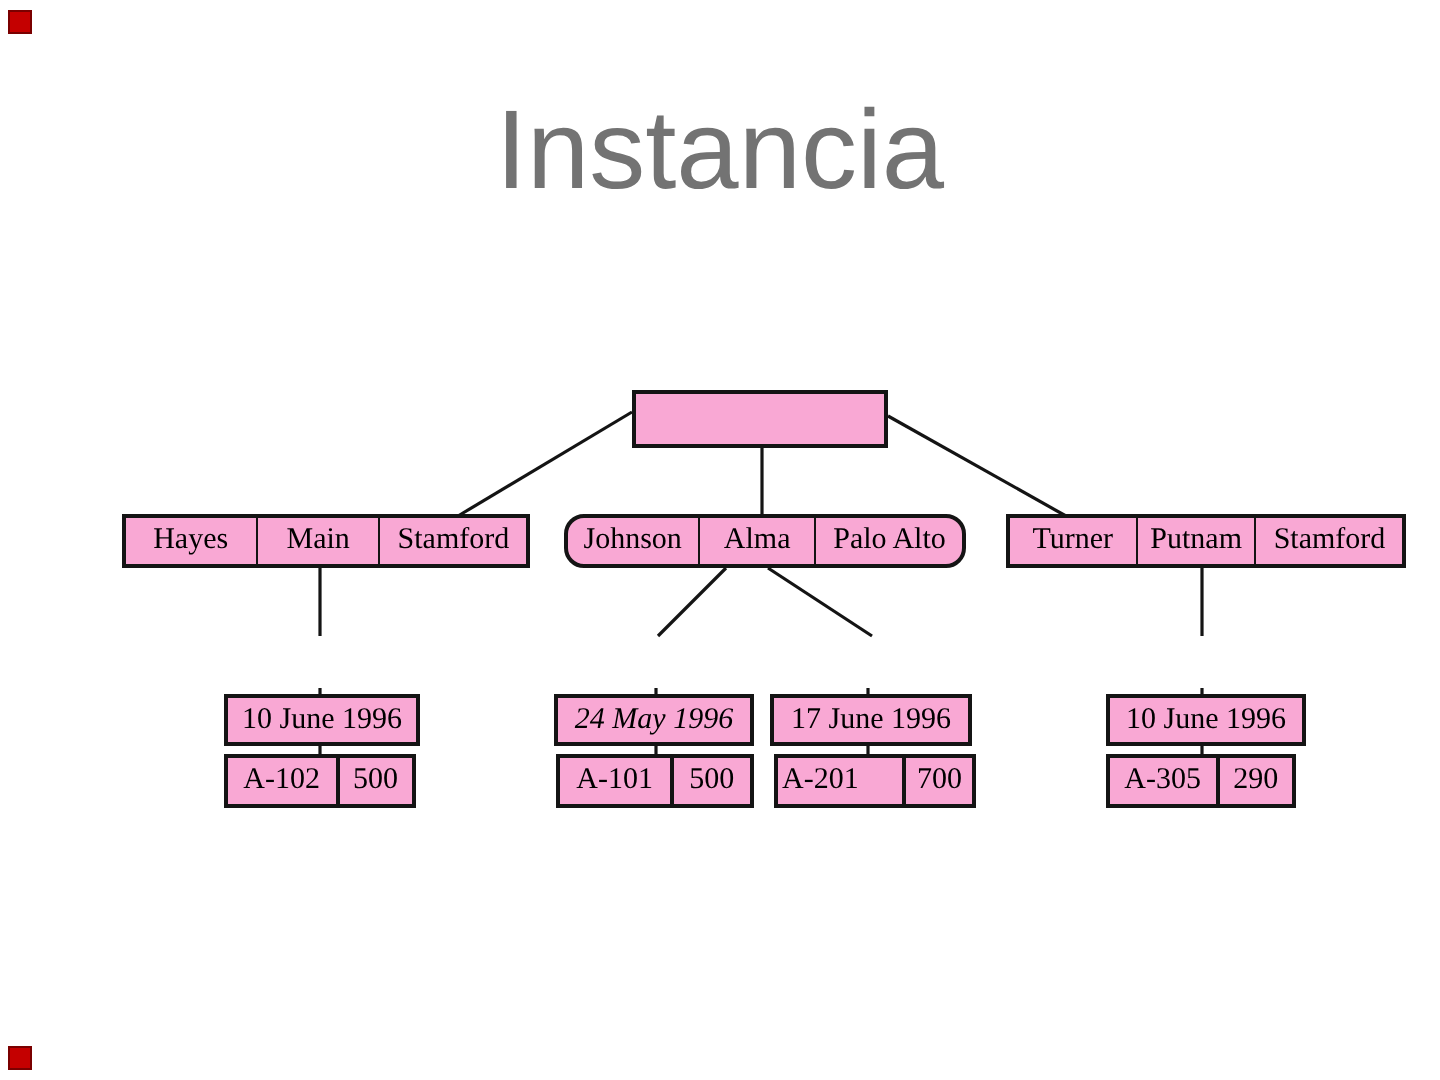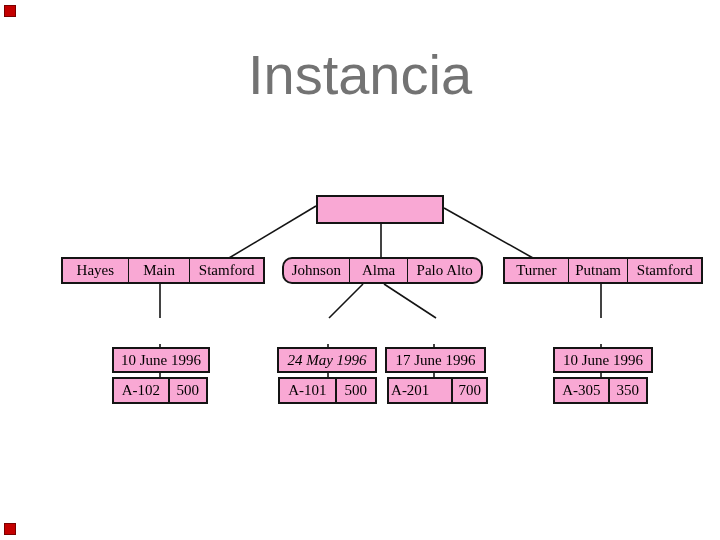--- a/index.html
+++ b/index.html
@@ -146,16 +146,16 @@
     <div class="cell" style="width:42px">500</div>
   </div>
 
   <div class="node account-box account-3">
     <div class="cell" style="width:56px">A-201</div>
     <div class="cell" style="width:45px">700</div>
   </div>
 
   <div class="node account-box account-4">
     <div class="cell" style="width:55px">A-305</div>
-    <div class="cell" style="width:40px">350</div>
+    <div class="cell" style="width:40px">290</div>
   </div>
 
 </div>
 
 </body></html>

